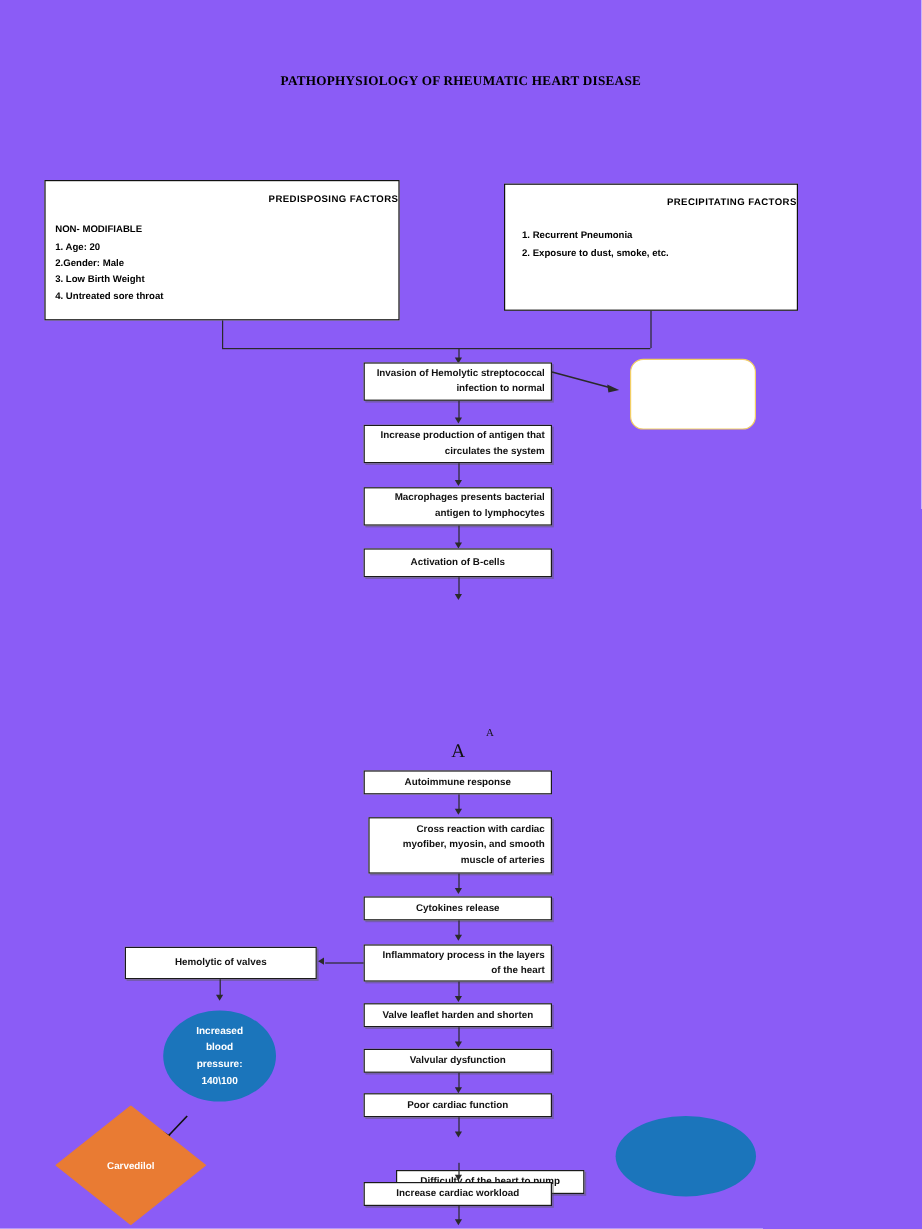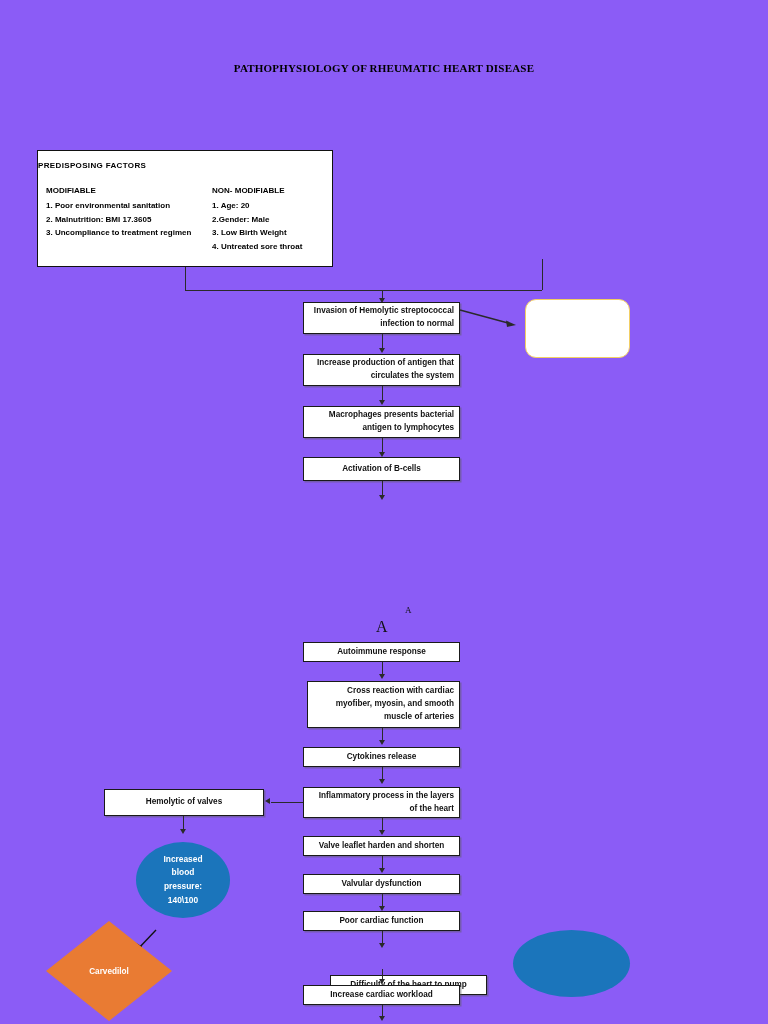--- a/index.html
+++ b/index.html
@@ -53,21 +53,21 @@
   .box.plain { box-shadow: none; }
 
   
   .factorbox {
     position: absolute;
     box-sizing: border-box;
     border: 1.3px solid #111;
     background: #fff;
   }
   .factorbox .fb-title {
-    text-align: left;
+    text-align: right;
     font-size: 8px;
     font-weight: bold;
     letter-spacing: 0.35px;
     margin-top: 10px;
   }
   .fb-cols {
     display: flex;
     margin-top: 14px;
     padding: 0 8px;
   }
@@ -170,40 +170,39 @@
 </head>
 <body>
 
 <div id="page">
 
   <div class="doc-title">PATHOPHYSIOLOGY OF RHEUMATIC HEART DISEASE</div>
 
   <div class="factorbox" style="left:37px; top:150px; width:296px; height:117px;">
     <div class="fb-title">PREDISPOSING FACTORS</div>
     <div class="fb-cols">
-      <div class="fb-col left">
-        <div class="fb-head">MODIFIABLE</div>
-        <ul class="fb-list">
-          <li>1. Poor environmental sanitation</li>
-          <li>2. Malnutrition: BMI 17.3605</li>
-          <li>3. Uncompliance to treatment regimen</li>
-        </ul>
-      </div>
       <div class="fb-col right">
         <div class="fb-head">NON- MODIFIABLE</div>
         <ul class="fb-list">
           <li>1. Age: 20</li>
           <li>2.Gender: Male</li>
           <li>3. Low Birth Weight</li>
           <li>4. Untreated sore throat</li>
         </ul>
       </div>
     </div>
   </div>
 
+  <div class="factorbox" style="left:420px; top:153px; width:245px; height:106px;">
+    <div class="fb-title">PRECIPITATING FACTORS</div>
+    <div class="fb-single">
+      <div>1. Recurrent Pneumonia</div>
+      <div>2. Exposure to dust, smoke, etc.</div>
+    </div>
+  </div>
 
   <div class="vline" style="left:185px; top:267px; height:23px;"></div>
   <div class="vline" style="left:542px; top:259px; height:31px;"></div>
   <div class="hline" style="left:185px; top:290px; width:357px;"></div>
   <div class="vline" style="left:382px; top:290px; height:10px;"></div>
   <div class="arrow-down" style="left:378.5px; top:298px;"></div>
 
   <div class="box" style="left:303px; top:302px; width:157px; height:32px;">Invasion of Hemolytic streptococcal infection to normal</div>
 
   <div class="vline" style="left:382px; top:334px; height:16px;"></div>

